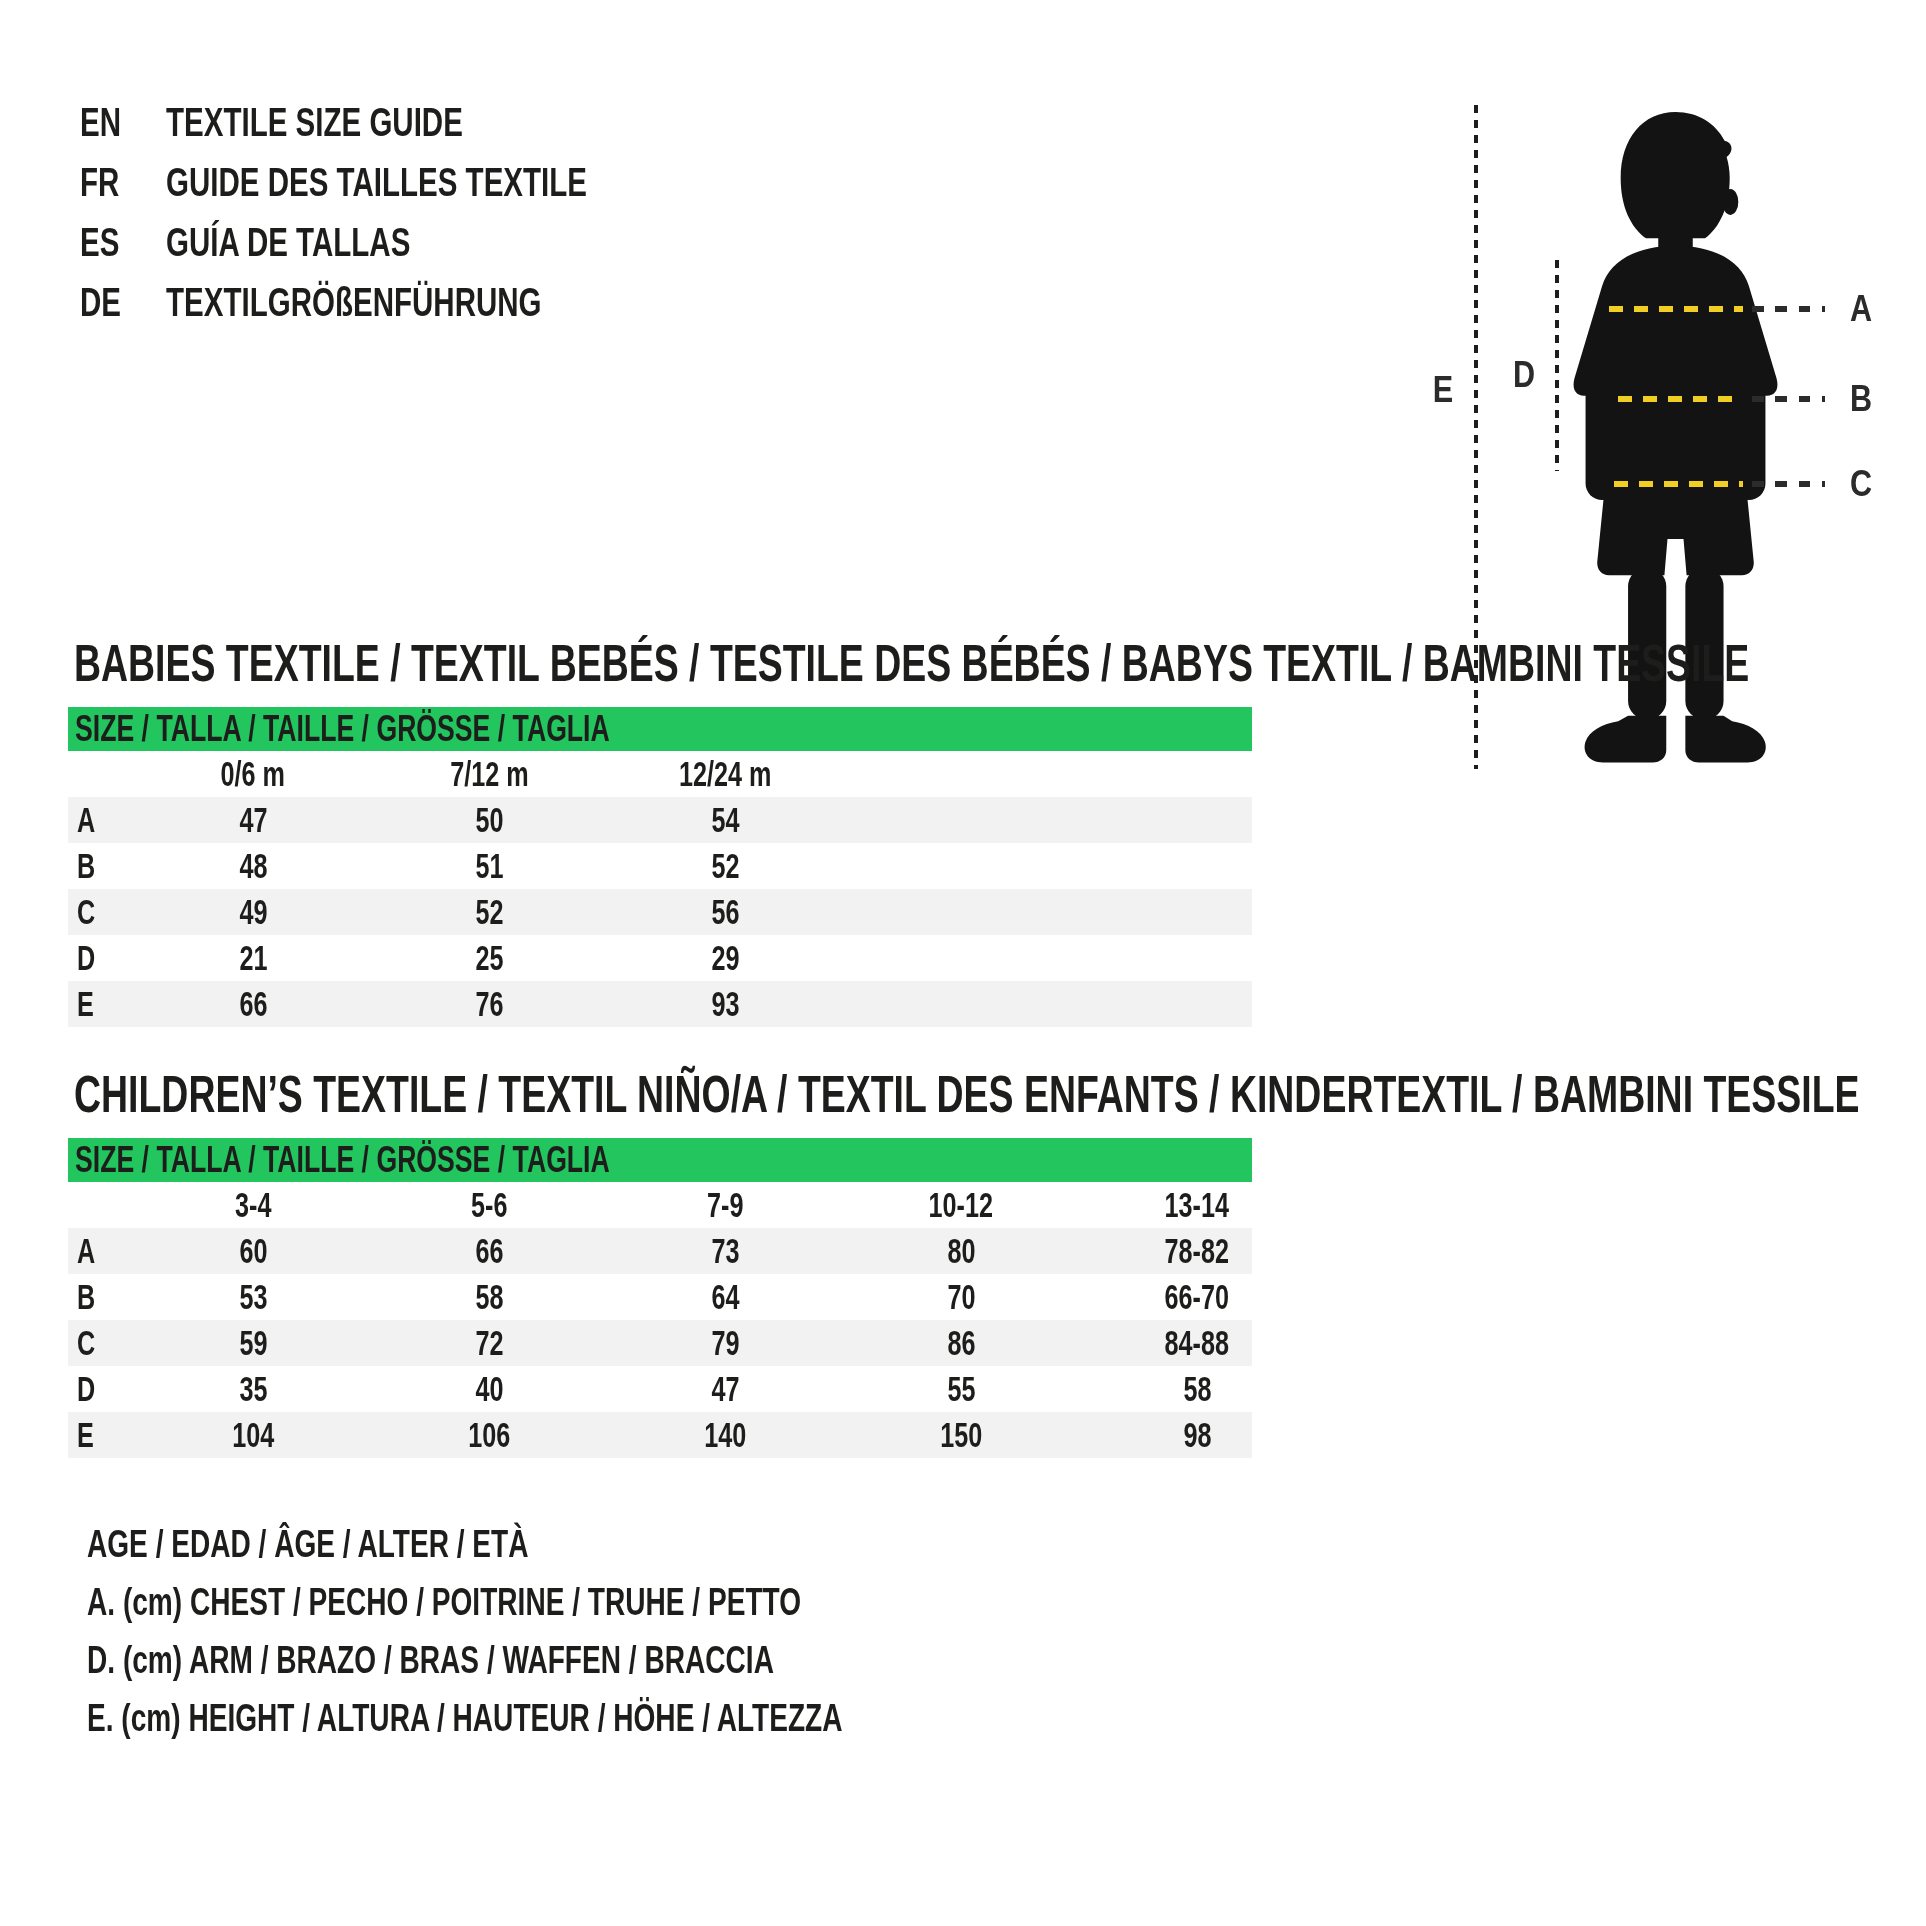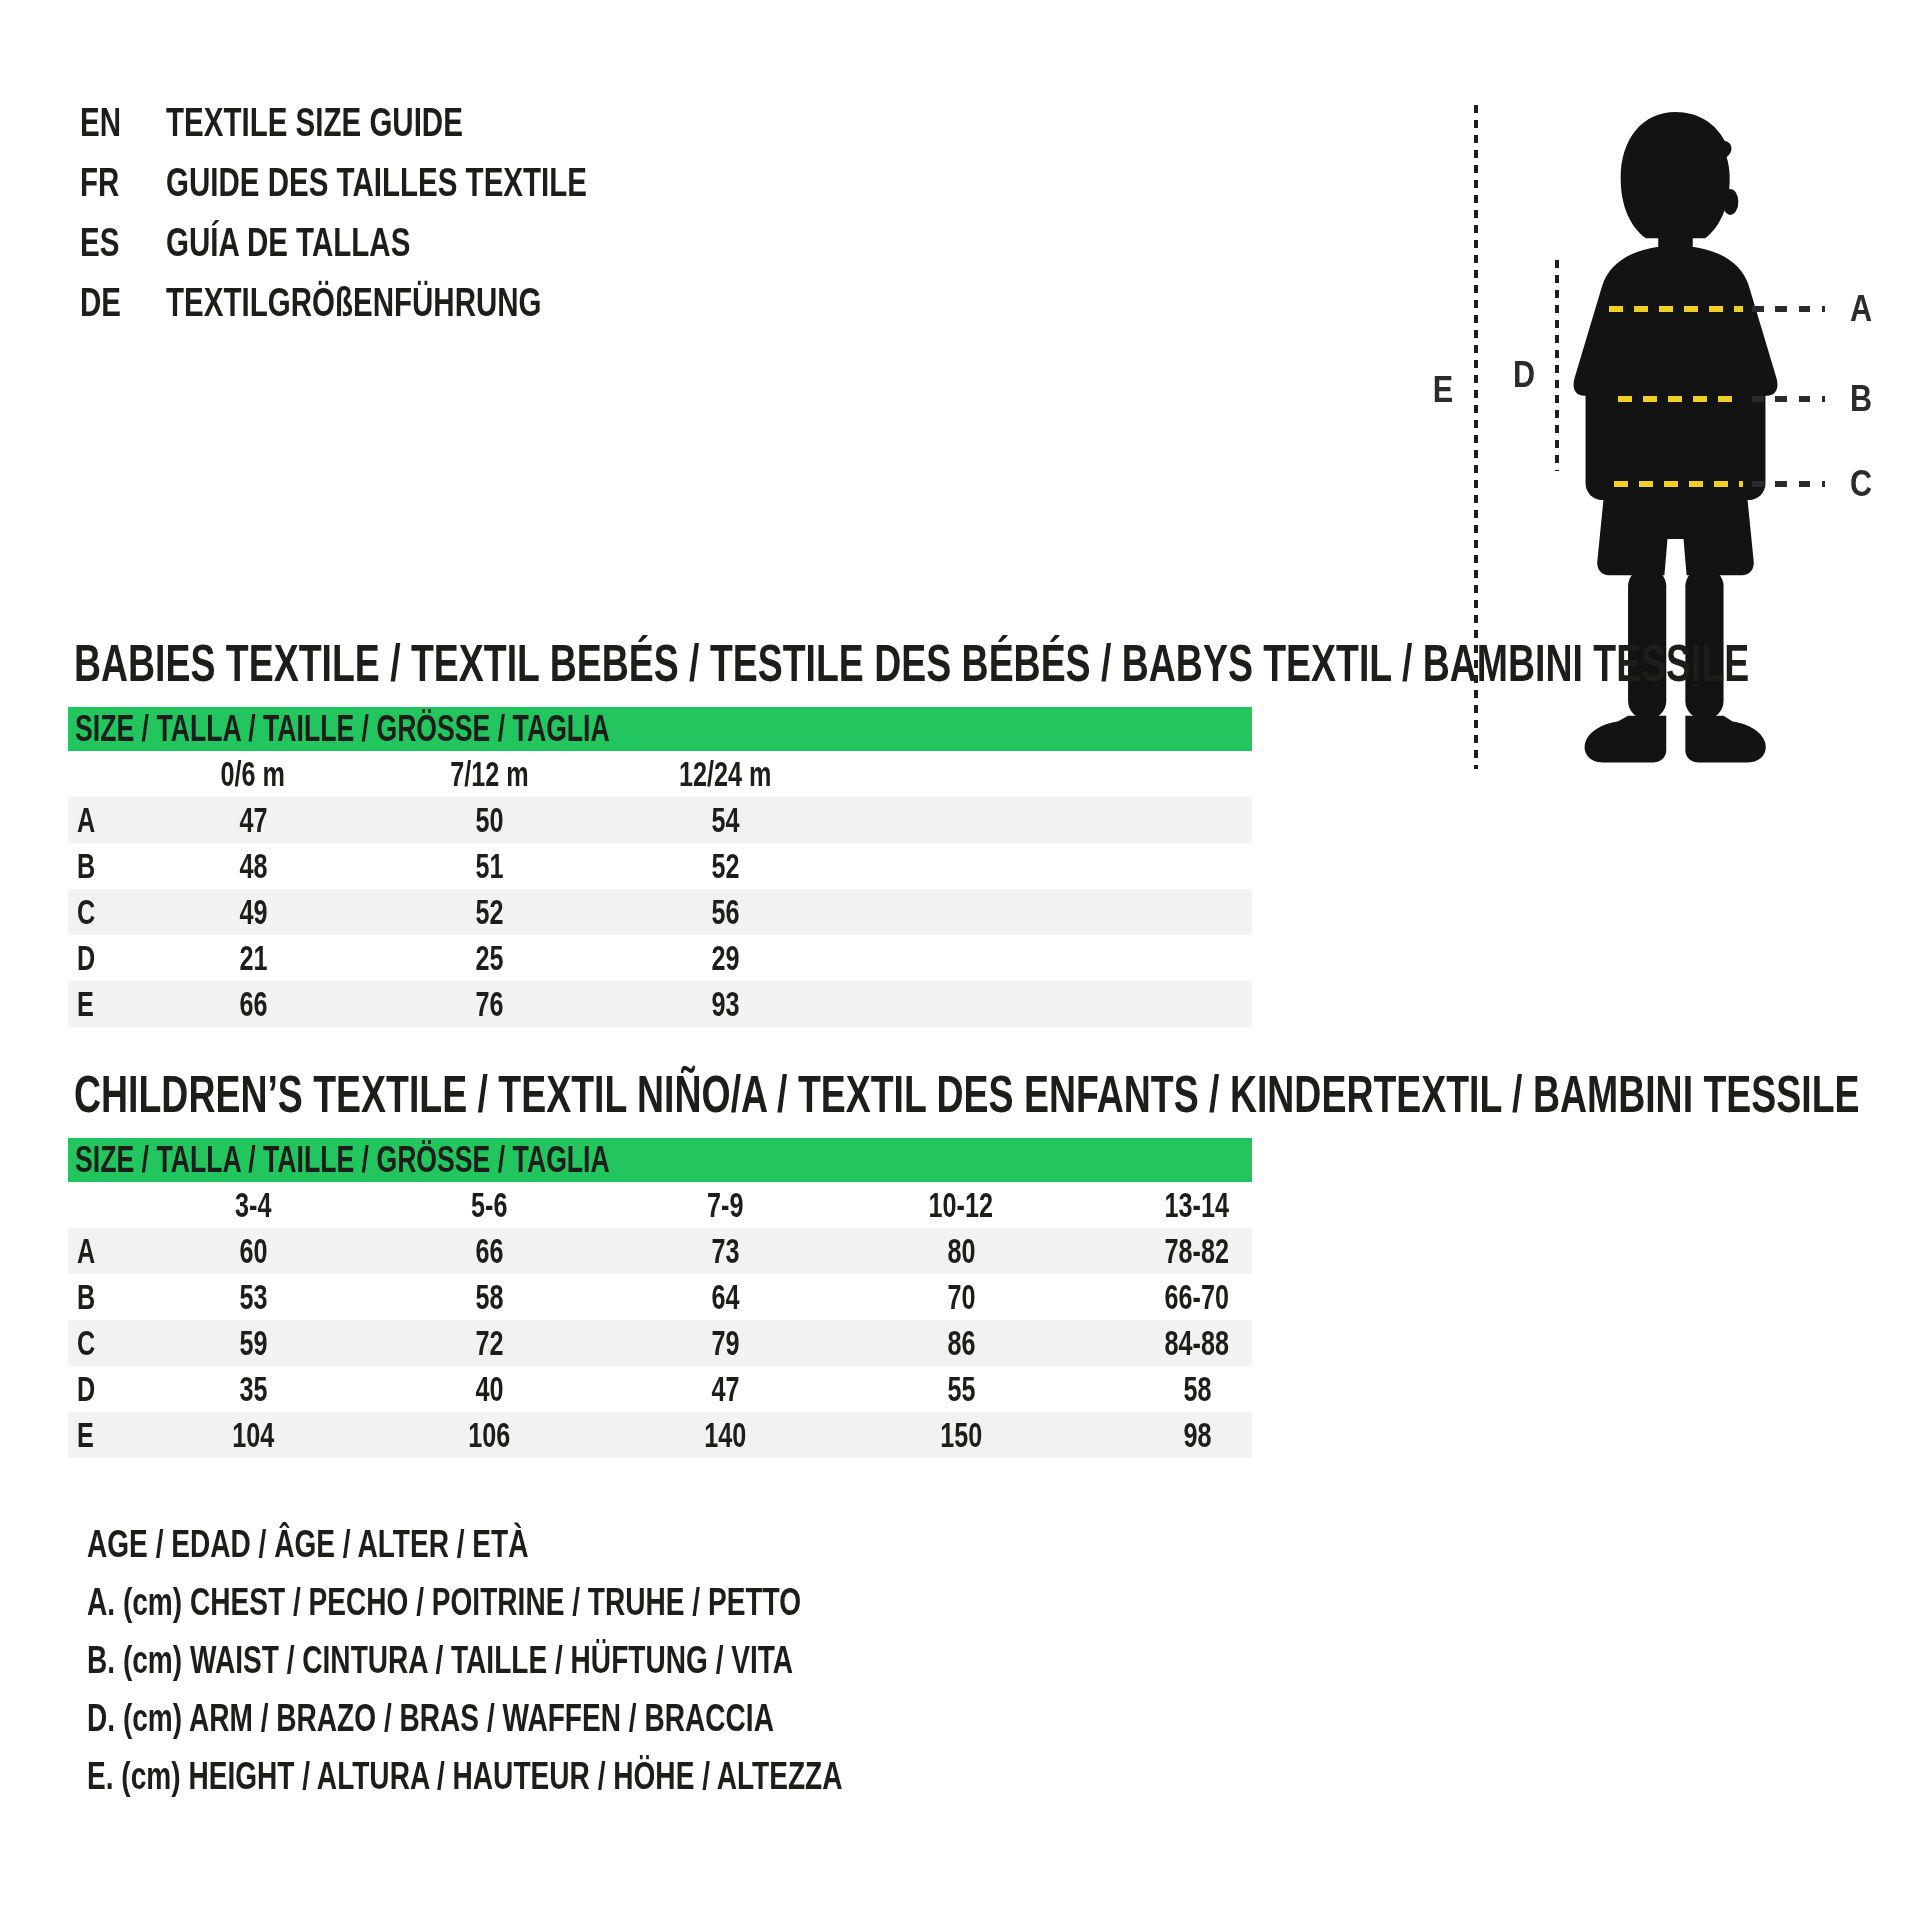--- a/index.html
+++ b/index.html
@@ -327,22 +327,19 @@
 </div>
 
 <div id="legend">
   <div class="legend-row">
       <span class="cond">AGE / EDAD / ÂGE / ALTER / ETÀ</span>
     </div>
   <div class="legend-row">
       <span class="cond">A. (cm) CHEST / PECHO / POITRINE / TRUHE / PETTO</span>
     </div>
   <div class="legend-row">
-      <span class="cond">B. (cm) WAIST / CINTURA / TAILLE / HÜFTUNG / VITA</span>
-    </div>
-  <div class="legend-row">
       <span class="cond">D. (cm) ARM / BRAZO / BRAS / WAFFEN / BRACCIA</span>
     </div>
   <div class="legend-row">
       <span class="cond">E. (cm) HEIGHT / ALTURA / HAUTEUR / HÖHE / ALTEZZA</span>
     </div>
 </div>
 
 
 </body></html>

